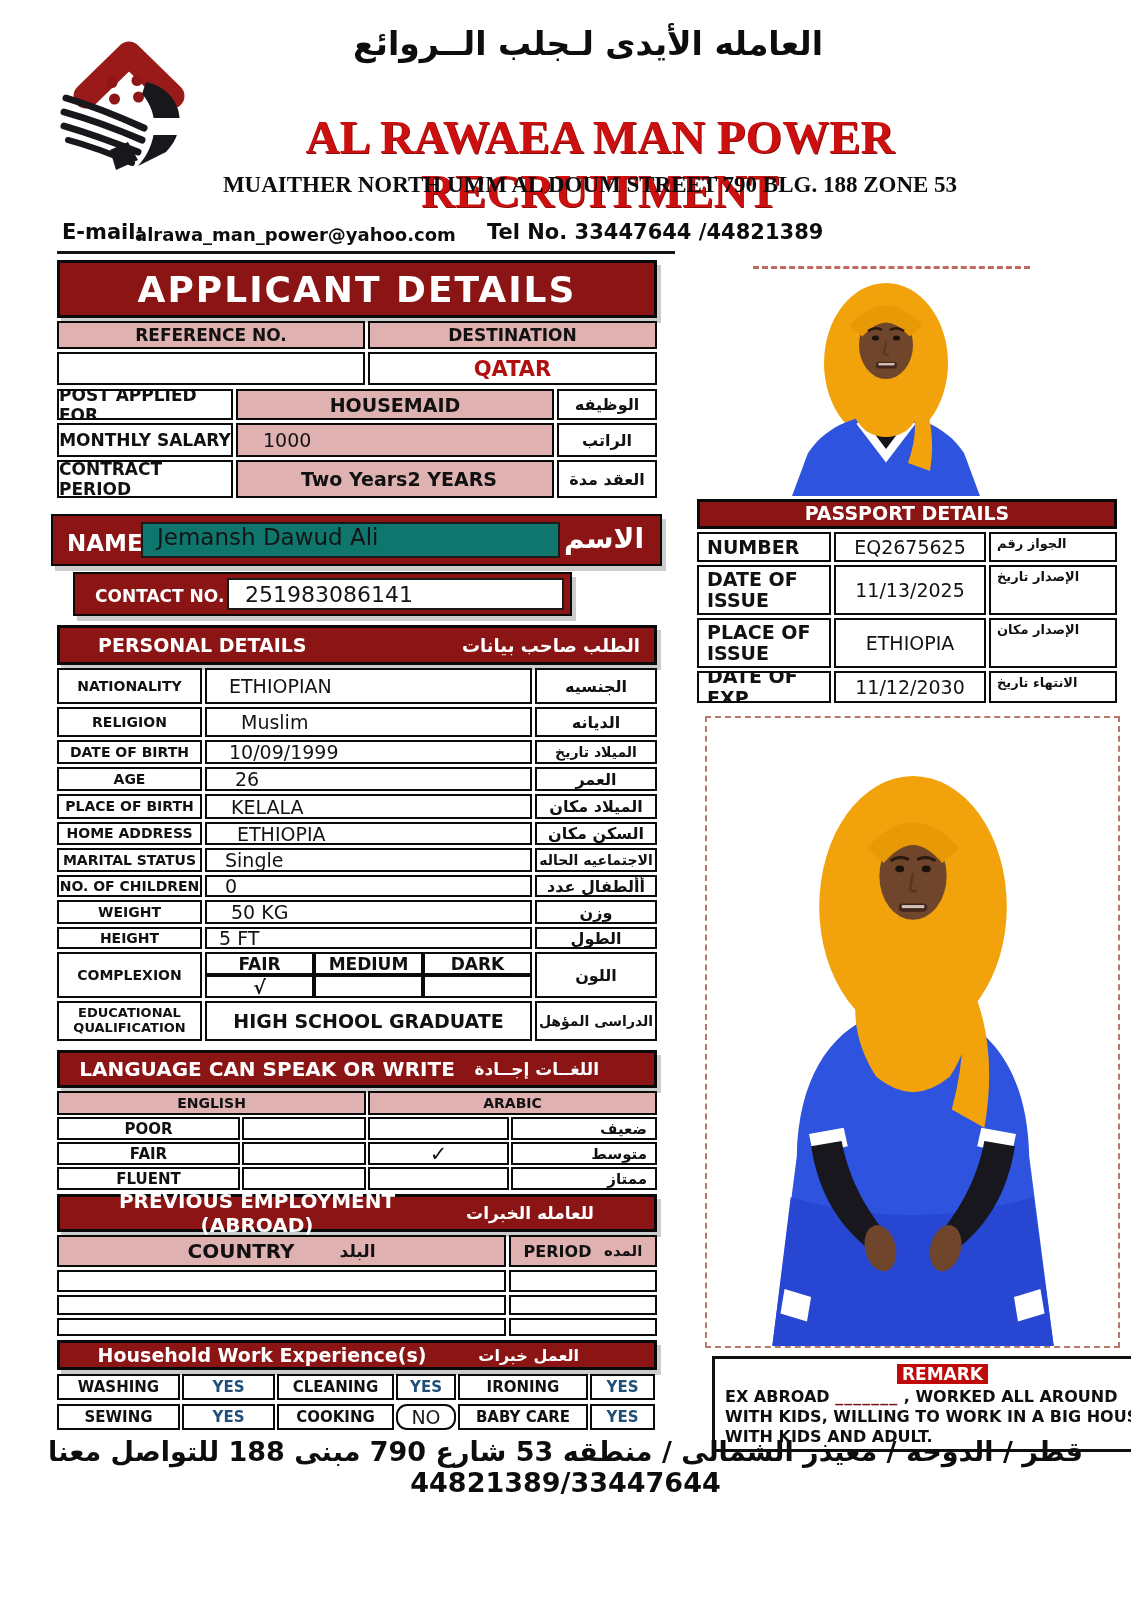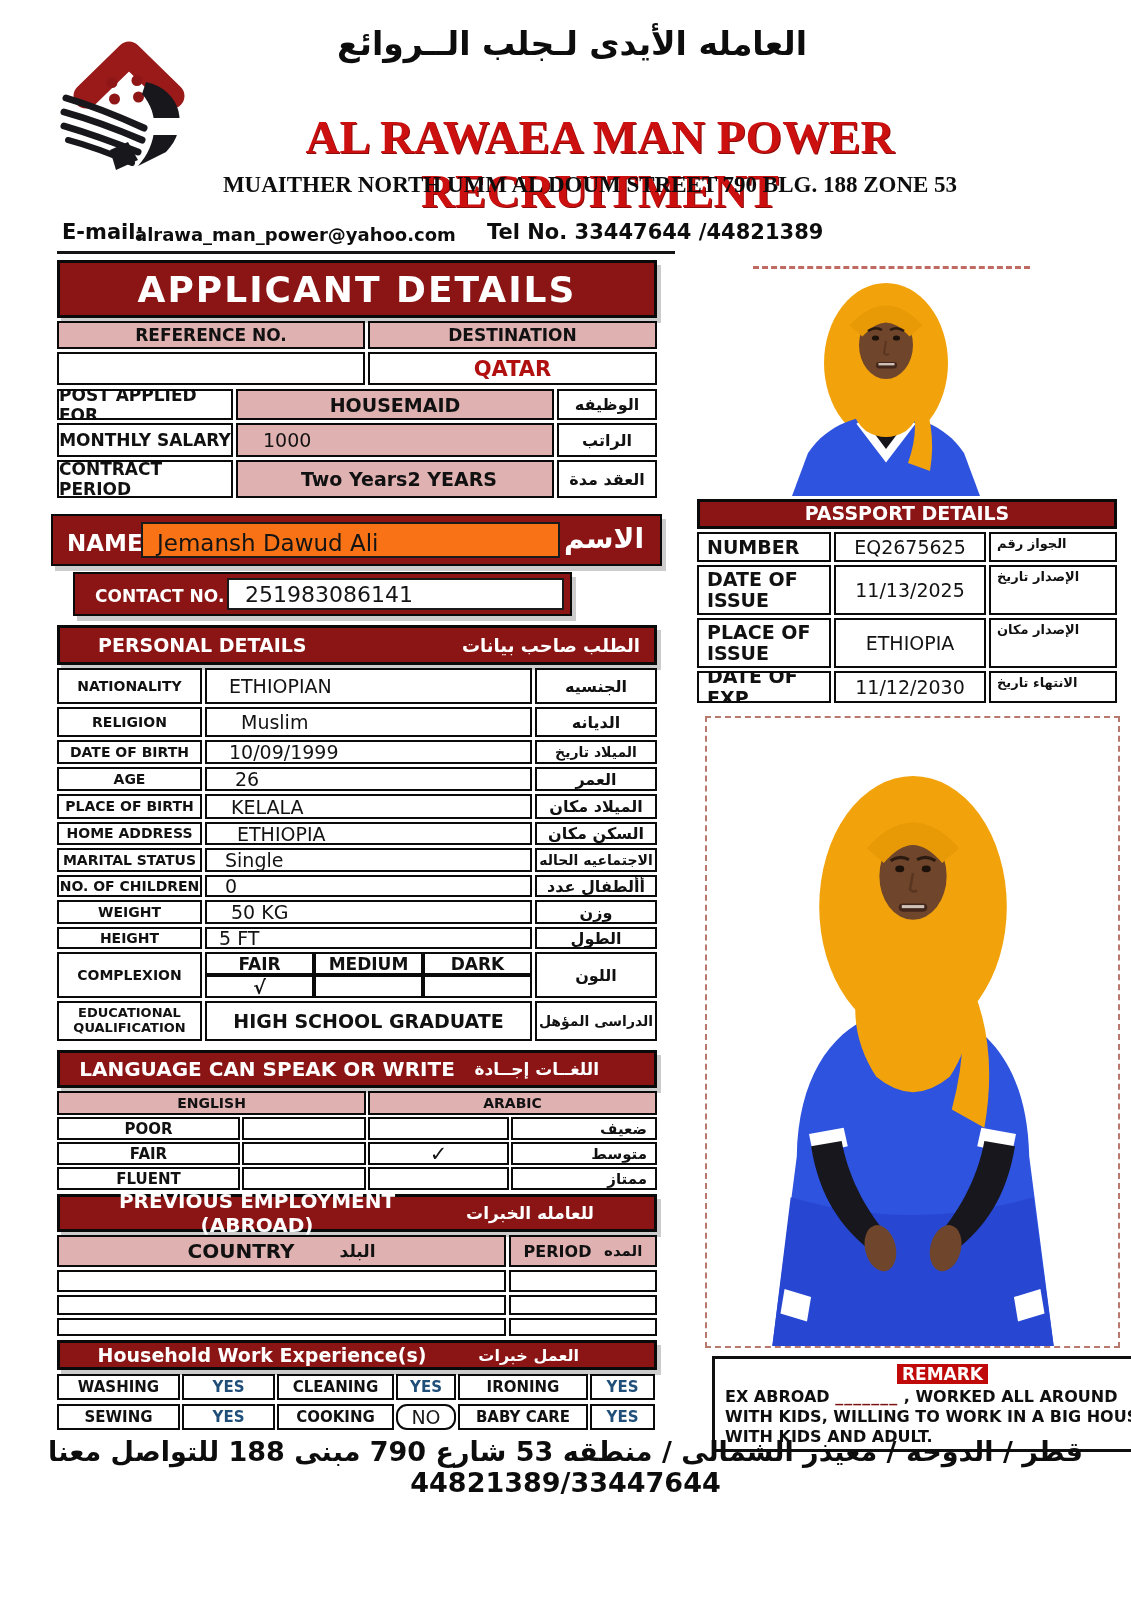--- a/index.html
+++ b/index.html
@@ -55,21 +55,21 @@
         <circle cx="86.5" cy="75" r="5.5" fill="#8f1616"></circle>
       <path d="M14,76 Q48,86 92,106" stroke="#17171c" stroke-width="7" fill="none" stroke-linecap="round"></path>
       <path d="M12,90 Q48,100 90,118" stroke="#17171c" stroke-width="7" fill="none" stroke-linecap="round"></path>
       <path d="M12,104 Q46,114 86,130" stroke="#17171c" stroke-width="7" fill="none" stroke-linecap="round"></path>
       <path d="M16,118 Q46,126 80,141" stroke="#17171c" stroke-width="6" fill="none" stroke-linecap="round"></path>
       <path d="M94,60 C130,68 138,106 114,130 L86,144 C106,122 108,92 90,72 Z" fill="#17171c"></path>
       <rect x="98" y="96" width="38" height="17" fill="#ffffff"></rect>
       <polygon points="58,128 76,120 86,138 64,148" fill="#17171c"></polygon>
     </svg>
   </div>
-  <div class="abs arabic-title" style="left:292px;top:24px;width:560px;">العامله الأيدى لـجلب الــروائع</div>
+  <div class="abs arabic-title" style="left:308px;top:24px;width:560px;">العامله الأيدى لـجلب الــروائع</div>
   <div class="abs company" style="left:170px;top:74px;width:860px;">AL RAWAEA MAN POWER RECRUITMENT</div>
   <div class="abs address" style="left:120px;top:172px;width:940px;">MUAITHER NORTH UMM AL DOUM STREET 790 BLG. 188 ZONE 53</div>
   <div class="abs email-label" style="left:62px;top:220px;">E-mail:</div>
   <div class="abs email-value" style="left:135px;top:224px;">alrawa_man_power@yahoo.com</div>
   <div class="abs tel" style="left:487px;top:220px;">Tel No. 33447644 /44821389</div>
   <div class="abs hline" style="left:57px;top:251px;width:618px;height:3px;"></div>
 
   <div class="abs hdrbar" style="left:57px;top:260px;width:600px;height:58px;justify-content:center;">
     <span style="font-size:36px;font-weight:bold;letter-spacing:2px;">APPLICANT DETAILS</span>
   </div>
@@ -91,21 +91,21 @@
     <div class="c lbl">CONTRACT PERIOD</div>
     <div class="c pink" style="justify-content:flex-end;padding:0 55px 0 25px;">
       <span style="font-weight:bold;font-size:19px;">Two Years</span>
       <span style="font-weight:bold;font-size:19px;">2 YEARS</span>
     </div>
     <div class="c ar">العقد مدة</div>
   </div>
 
   <div class="abs hdrbar" style="left:51px;top:514px;width:611px;height:52px;border-width:2px;">
     <span class="abs" style="left:14px;top:14px;font-size:23px;font-weight:bold;">NAME</span>
-    <div class="abs" style="left:88px;right:100px;top:6px;bottom:6px;background:#f97316;border:2px solid #1a1a1a;display:flex;align-items:flex-end;padding-left:14px;">
+    <div class="abs" style="left:88px;right:100px;top:6px;bottom:6px;background:#0f766e;border:2px solid #1a1a1a;display:flex;align-items:flex-start;padding-left:14px;">
       <span style="color:#141414;font-size:23px;">Jemansh Dawud Ali</span>
     </div>
     <span class="abs" style="right:16px;top:6px;font-size:28px;font-weight:bold;">الاسم</span>
   </div>
 
   <div class="abs hdrbar" style="left:73px;top:572px;width:499px;height:44px;border-width:2px;">
     <span class="abs" style="left:20px;top:12px;font-size:17px;font-weight:bold;">CONTACT NO.</span>
     <div class="abs" style="left:152px;right:6px;top:4px;bottom:4px;background:#fff;border:2px solid #1a1a1a;display:flex;align-items:center;padding-left:16px;">
       <span style="color:#141414;font-size:22px;">251983086141</span>
     </div>

